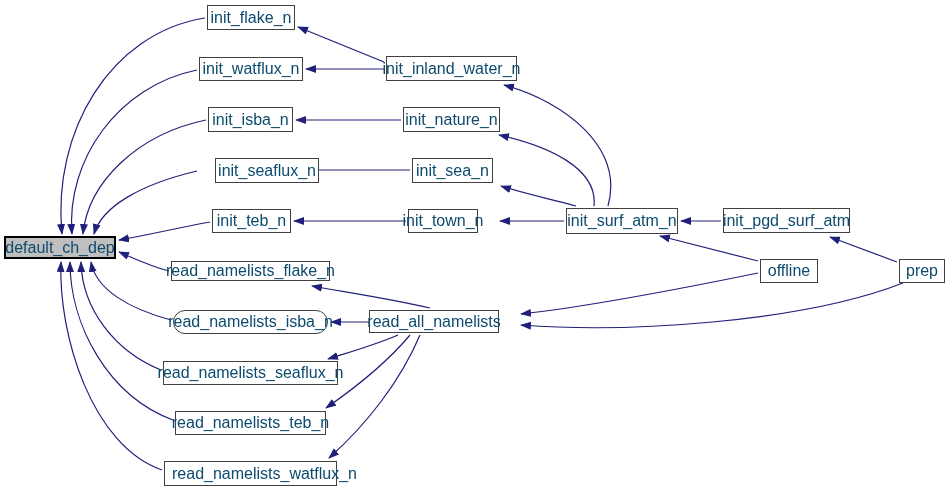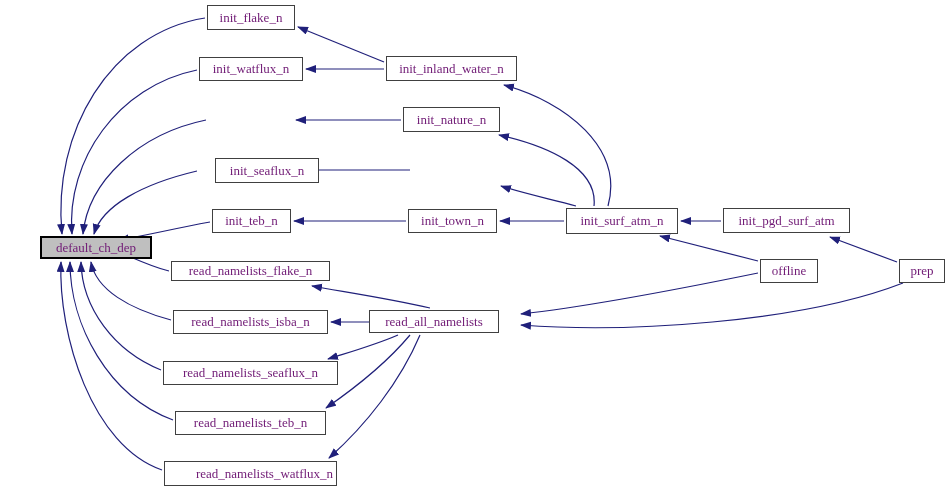--- a/index.html
+++ b/index.html
@@ -25,31 +25,29 @@
     stroke-width: 1.2;
   }
   .node {
     position: absolute;
     box-sizing: border-box;
     background: #ffffff;
     border: 1px solid #404040;
     display: flex;
     align-items: center;
     justify-content: center;
-    font-size: 13px;
-    color: #701a75;
+    font-size: 16px;
+    color: #0c4a6e;
     white-space: nowrap;
     cursor: pointer;
-    font-family: Liberation Serif, serif;
   }
   .node.highlight {
     background: #bfbfbf;
     border: 2px solid #000000;
     cursor: default;
-    margin-left: 36px;
   }
 </style>
 </head>
 <body>
 
 <div id="canvas">
   <svg id="edges" xmlns="http://www.w3.org/2000/svg">
     <defs>
       <marker id="arrow" markerWidth="12" markerHeight="10" refX="10" refY="4" orient="auto" markerUnits="userSpaceOnUse">
         <path d="M0,0 L11,4 L0,8 z" fill="#20207a"></path>
@@ -83,28 +81,30 @@
         <path d="M430,308 C392,299 345,292 312,286" class="edge" marker-end="url(#arrow)" stroke="#20207a"></path>
         <path d="M385,322 L331,322" class="edge" marker-end="url(#arrow)" stroke="#20207a"></path>
         <path d="M398,335 C375,345 350,352 328,359" class="edge" marker-end="url(#arrow)" stroke="#20207a"></path>
         <path d="M410,335 C385,365 352,390 326,408" class="edge" marker-end="url(#arrow)" stroke="#20207a"></path>
         <path d="M420,335 C400,382 366,425 329,458" class="edge" marker-end="url(#arrow)" stroke="#20207a"></path>
       </g>
   </svg>
 <div class="node highlight" style="left: 4px; top: 236px; width: 112px; height: 23px;">default_ch_dep</div>
     <div class="node" style="left: 207px; top: 5px; width: 88px; height: 25px;">init_flake_n</div>
     <div class="node" style="left: 199px; top: 57px; width: 104px; height: 24px;">init_watflux_n</div>
+    <div class="node" style="left: 208px; top: 107px; width: 85px; height: 25px;">init_isba_n</div>
     <div class="node" style="left: 199px; top: 158px; width: 104px; height: 25px; margin-left: 16px;">init_seaflux_n</div>
     <div class="node" style="left: 212px; top: 209px; width: 79px; height: 24px;">init_teb_n</div>
     <div class="node" style="left: 171px; top: 261px; width: 159px; height: 20px;">read_namelists_flake_n</div>
-    <div class="node" style="left: 173px; top: 310px; width: 155px; height: 24px;">read_namelists_isba_n</div>
+    <div class="node" style="left: 173px; top: 310px; width: 155px; height: 24px; border-radius: 12px;">read_namelists_isba_n</div>
     <div class="node" style="left: 163px; top: 361px; width: 175px; height: 24px;">read_namelists_seaflux_n</div>
     <div class="node" style="left: 175px; top: 411px; width: 151px; height: 24px;">read_namelists_teb_n</div>
     <div class="node" style="left: 164px; top: 461px; width: 173px; height: 25px; padding-left: 28px;">read_namelists_watflux_n</div>
     <div class="node" style="left: 386px; top: 56px; width: 131px; height: 25px;">init_inland_water_n</div>
     <div class="node" style="left: 403px; top: 107px; width: 97px; height: 25px;">init_nature_n</div>
-    <div class="node" style="left: 408px; top: 209px; width: 89px; height: 24px;">init_town_n</div>
+    <div class="node" style="left: 412px; top: 158px; width: 81px; height: 25px;">init_sea_n</div>
+    <div class="node" style="left: 408px; top: 209px; width: 70px; height: 24px;">init_town_n</div>
     <div class="node" style="left: 566px; top: 208px; width: 112px; height: 26px;">init_surf_atm_n</div>
     <div class="node" style="left: 723px; top: 208px; width: 127px; height: 25px;">init_pgd_surf_atm</div>
     <div class="node" style="left: 760px; top: 259px; width: 58px; height: 24px;">offline</div>
     <div class="node" style="left: 899px; top: 259px; width: 46px; height: 24px;">prep</div>
     <div class="node" style="left: 369px; top: 310px; width: 130px; height: 23px;">read_all_namelists</div>
   </div>
 
 </body></html>

